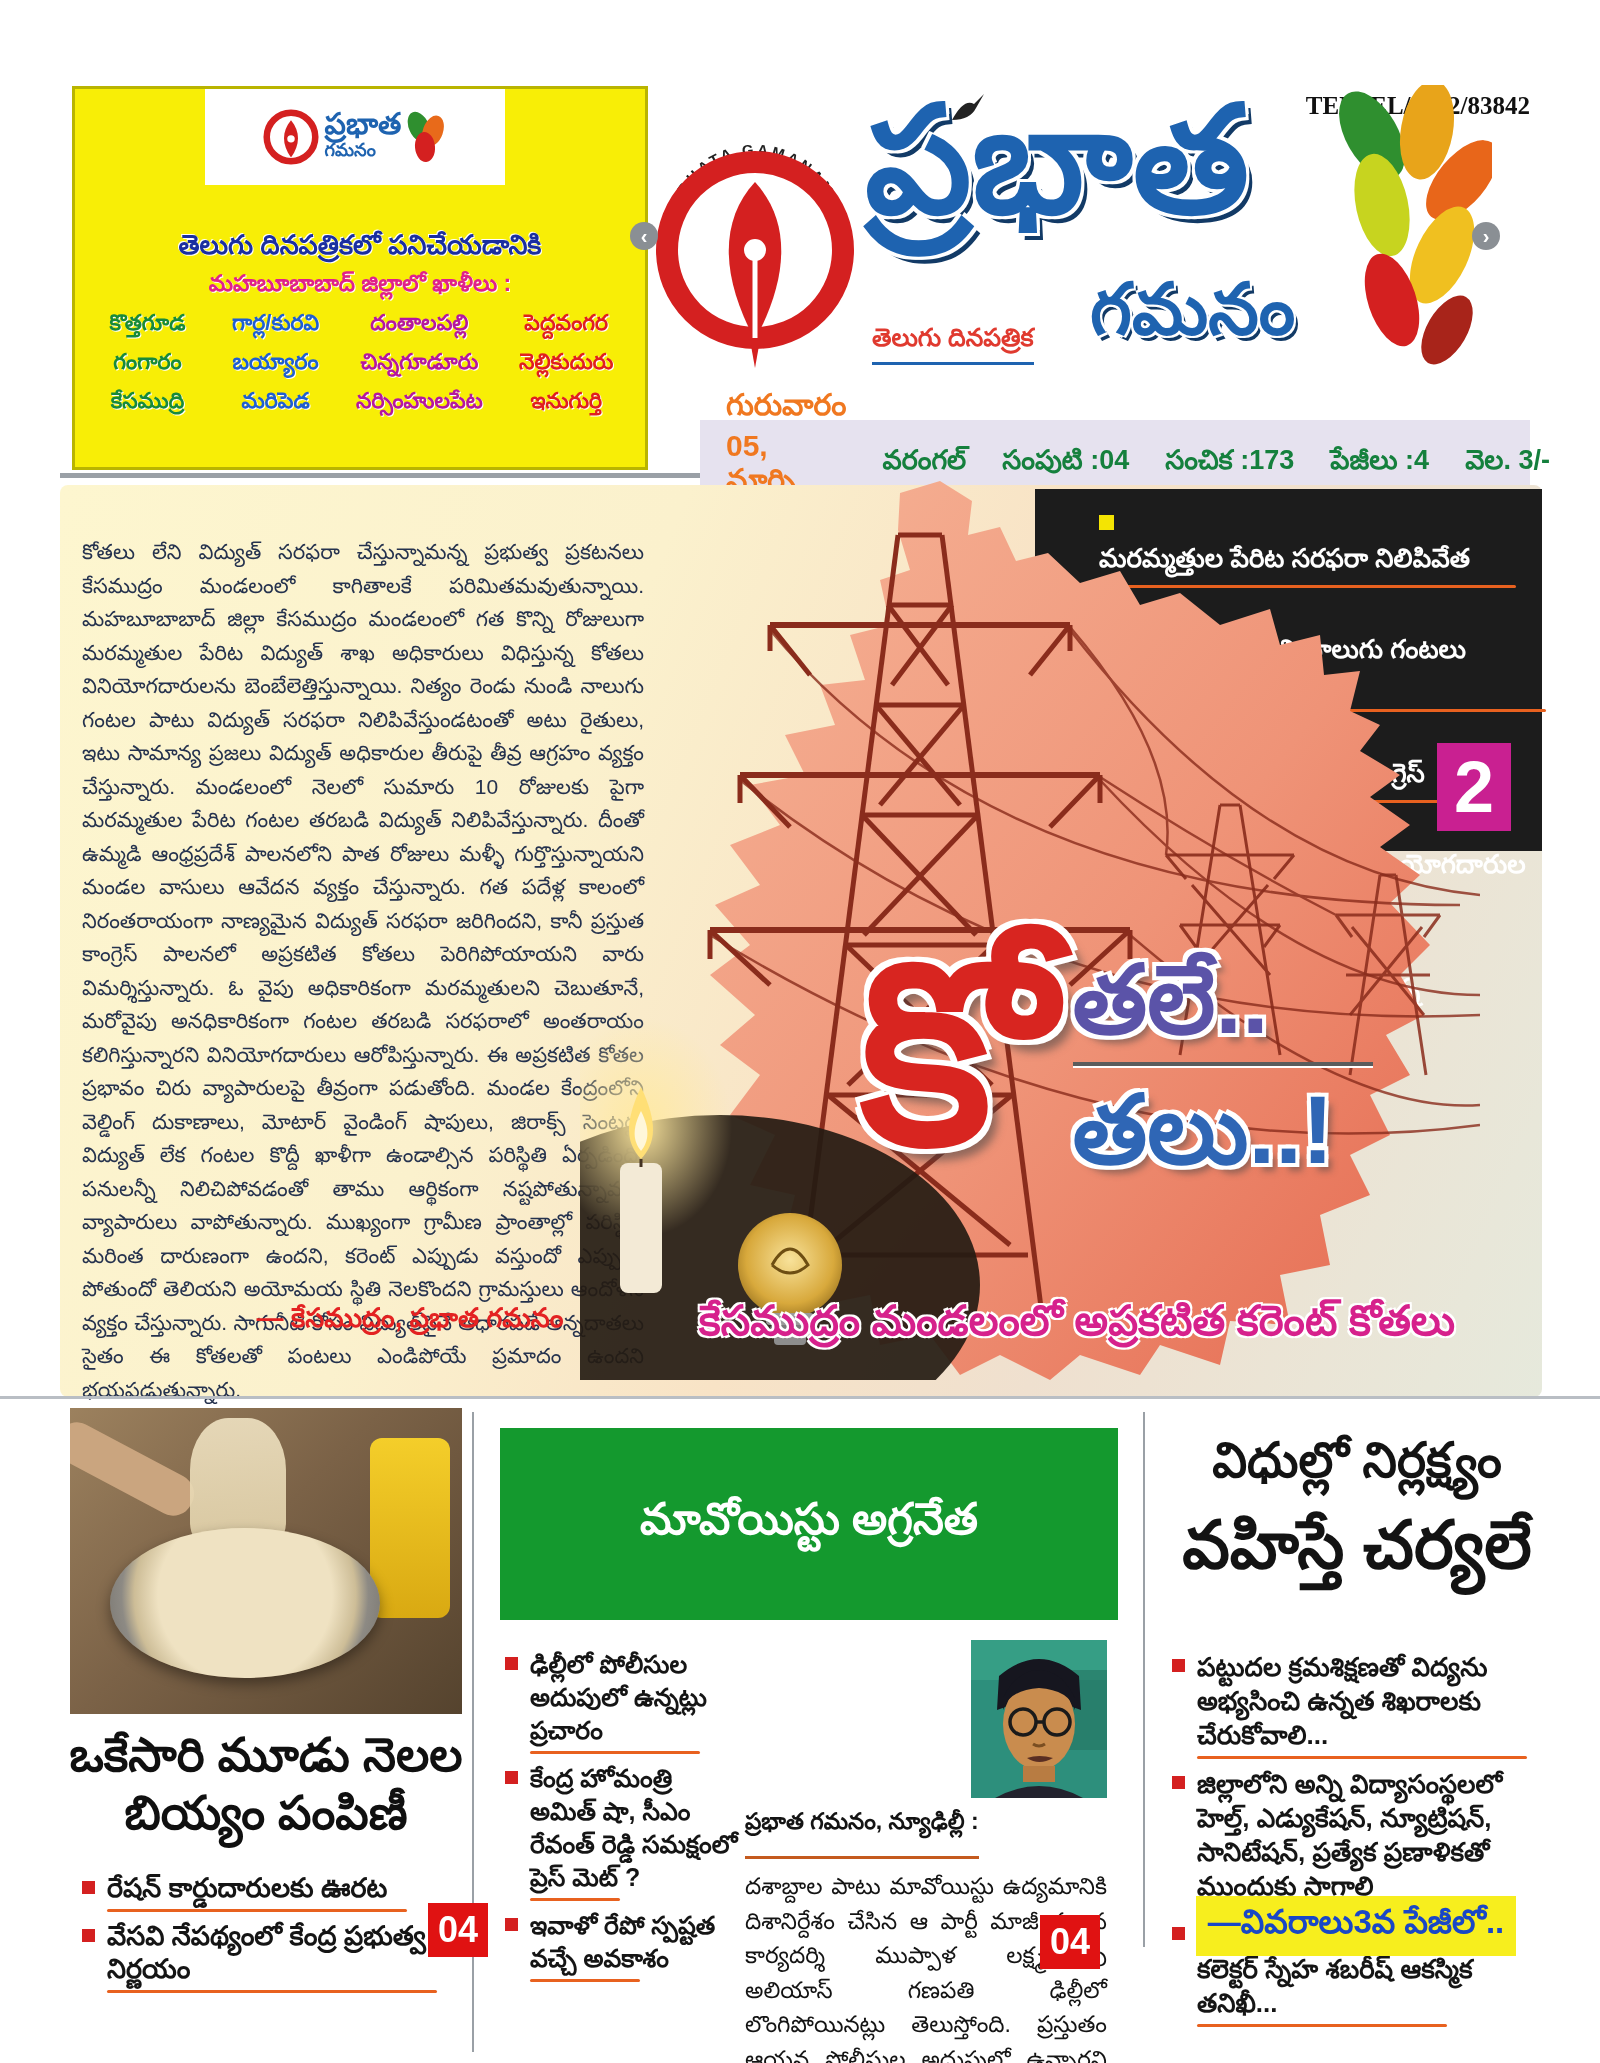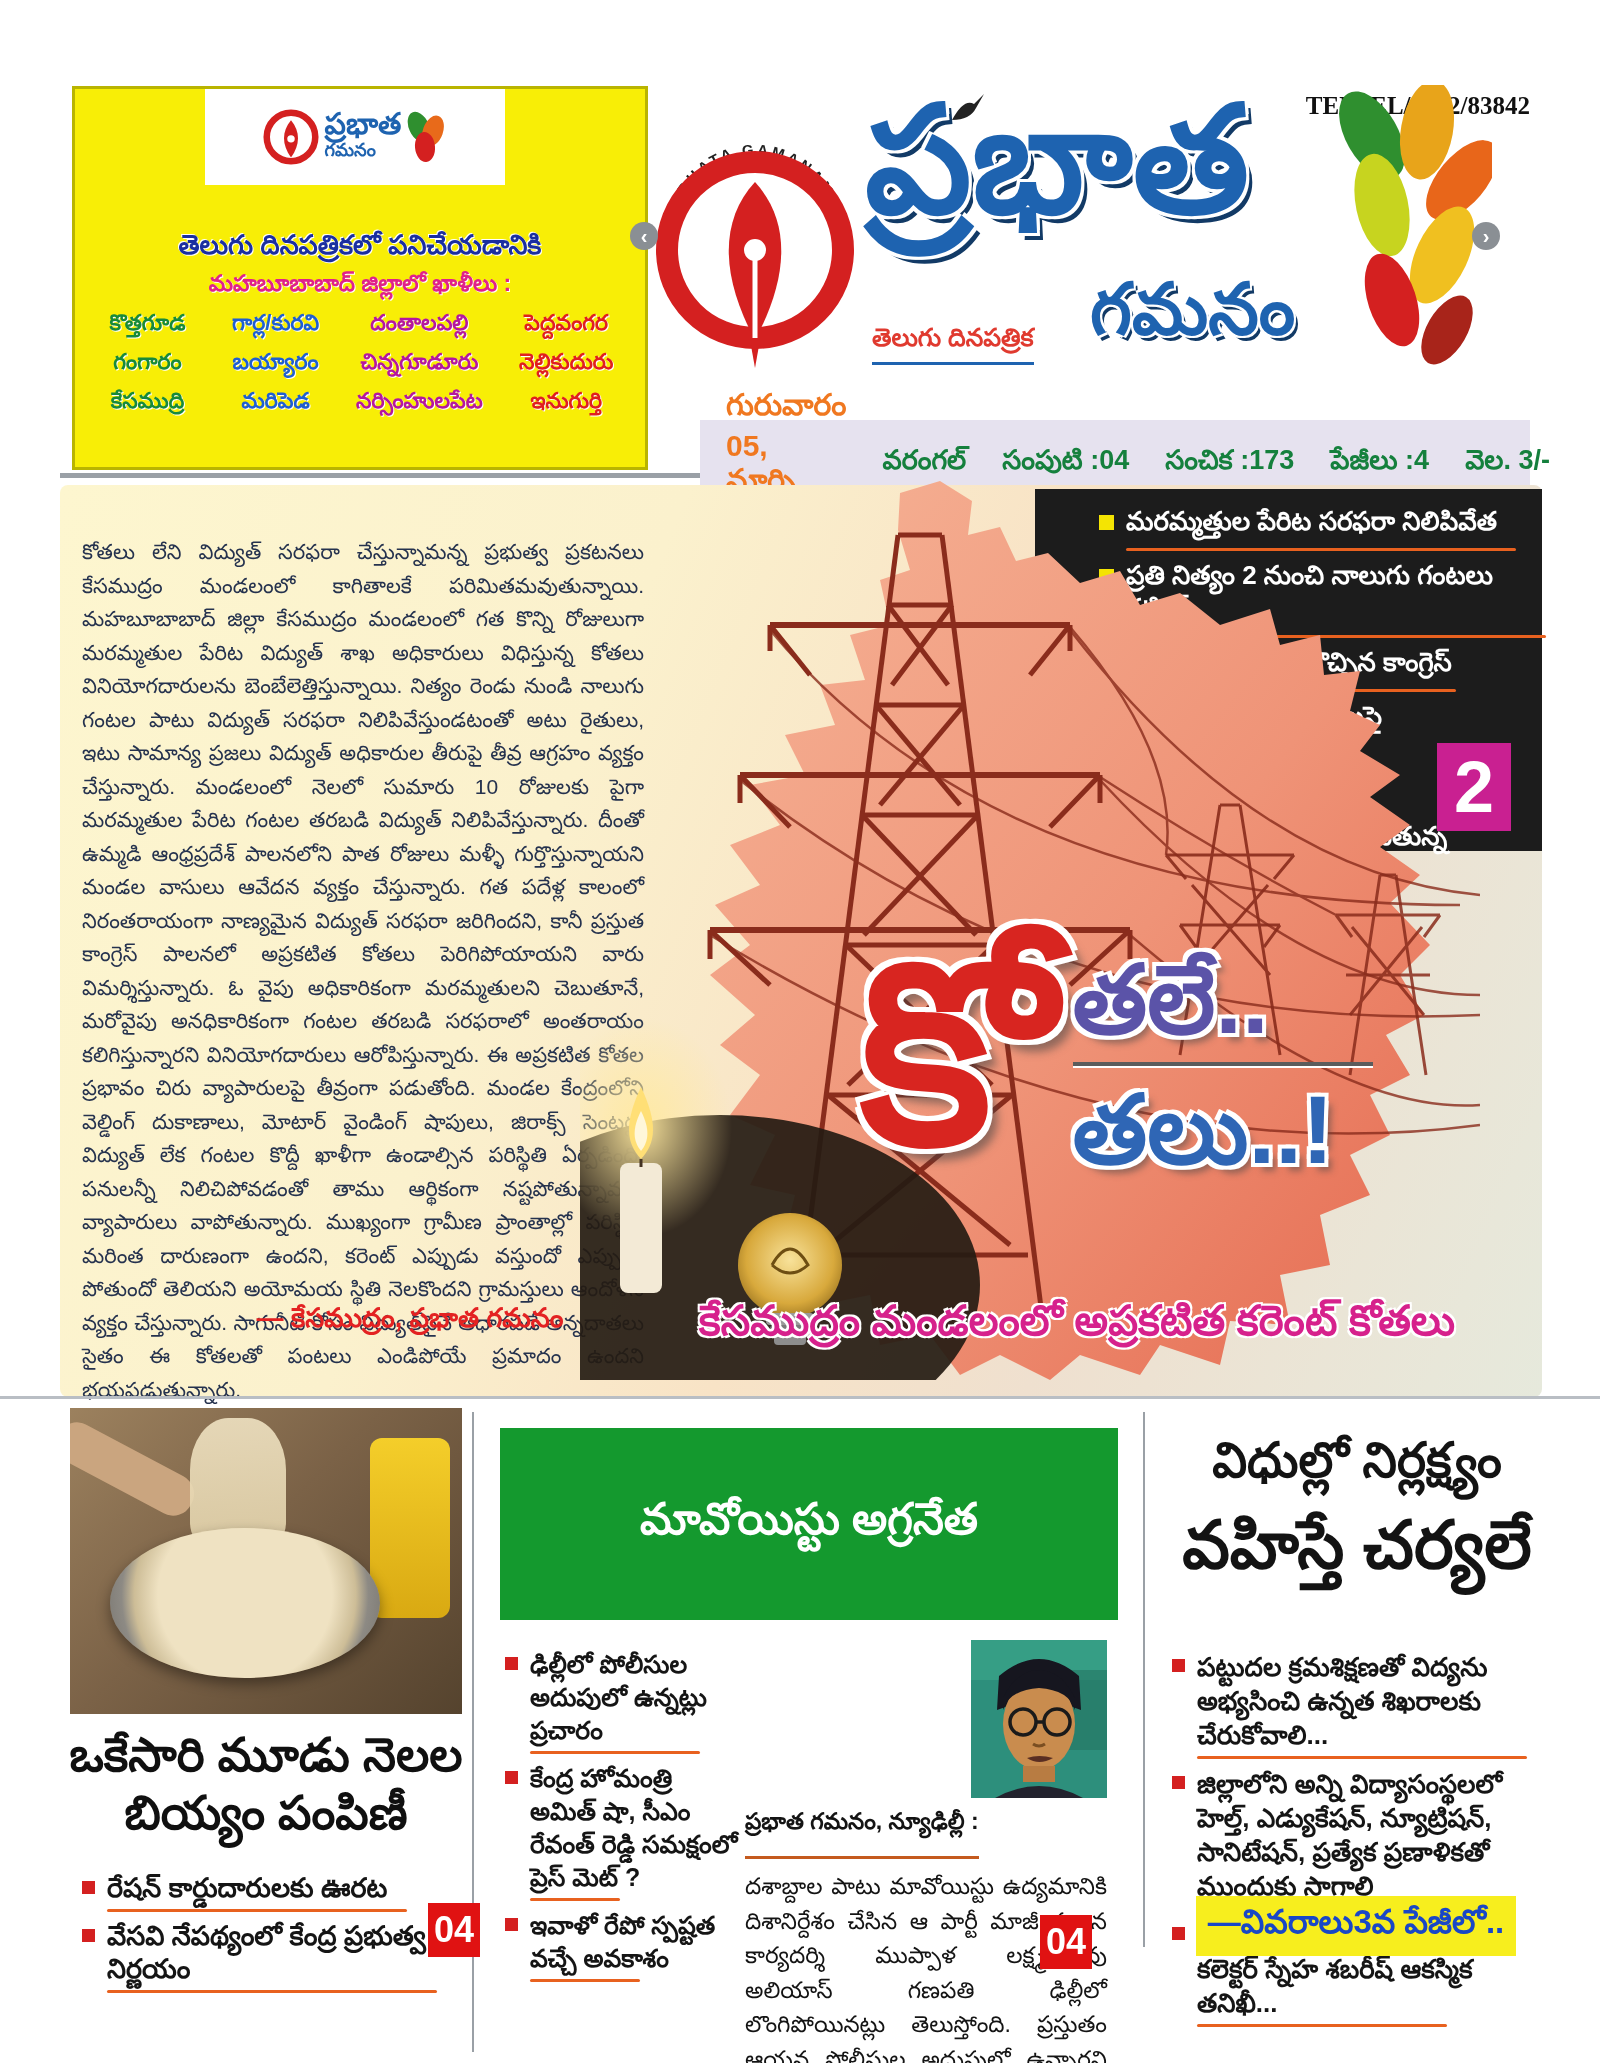--- a/index.html
+++ b/index.html
@@ -50,21 +50,21 @@
   
   .lead{position:absolute;left:60px;top:485px;width:1482px;height:912px;border-radius:8px;
     background:linear-gradient(112deg,#fdf6cf 0%,#fbf1cd 34%,#f8e3c6 55%,#efe0cf 72%,#e6e9dc 100%);}
   .lead-body{position:absolute;left:22px;top:50px;width:562px;font-size:21px;line-height:33.5px;
     color:#25324e;text-align:justify;}
   .lead-byline{position:absolute;left:120px;top:818px;width:460px;text-align:center;
     color:#e32222;font-weight:800;font-size:27px;}
 
   .blackbox{position:absolute;left:975px;top:4px;width:507px;height:362px;background:#1c1c1c;
     padding:16px 14px 10px 64px;}
-  .hl-row{display:flex;align-items:flex-start;gap:12px;margin-bottom:10px;}
+  .hl-row{display:flex;align-items:flex-start;gap:12px;margin-bottom:10px;flex-direction:column;}
   .sq{width:15px;height:15px;background:#f4e403;margin-top:10px;flex:none;}
   .hl-t{color:#fff;font-weight:700;font-size:26px;line-height:33px;}
   .obar{height:3px;background:#e8611f;border-radius:2px;margin:4px 0 8px 27px;}
   .ind1{margin-left:48px;} .ind2{margin-left:108px;}
 
   .badge2{position:absolute;left:1377px;top:258px;width:74px;height:88px;background:#c92091;
     color:#fff;font-weight:800;font-size:72px;display:flex;align-items:center;justify-content:center;}
 
   .bighead{position:absolute;left:800px;top:455px;display:flex;align-items:flex-start;z-index:5;}
   .head-big{font-size:252px;line-height:230px;font-weight:800;color:#d82520;
@@ -94,21 +94,21 @@
     background:linear-gradient(#efe2c2,#e3d3ab);border-radius:40% 40% 20% 20%;opacity:.9;}
   .ricejug{position:absolute;left:300px;top:30px;width:80px;height:180px;border-radius:12px;
     background:linear-gradient(#f4ce2a,#d9a912);}
   .ricearm{position:absolute;left:-20px;top:40px;width:150px;height:42px;background:#caa57f;
     border-radius:20px;transform:rotate(28deg);}
   .rice-h{position:absolute;left:64px;top:1726px;width:404px;text-align:center;color:#101010;
     font-weight:800;font-size:47px;line-height:58px;}
   .mini-b{display:flex;gap:12px;align-items:flex-start;}
   .rsq{width:13px;height:13px;background:#d42020;margin-top:9px;flex:none;}
   .mini-t{font-weight:700;font-size:27px;color:#151515;line-height:33px;}
-  .pgbox{position:absolute;width:52px;height:54px;background:#e01212;color:#fff;font-weight:800;
+  .pgbox{position:absolute;width:60px;height:54px;background:#e01212;color:#fff;font-weight:800;
     font-size:36px;display:flex;align-items:center;justify-content:center;}
 
   .greenbox{position:absolute;left:500px;top:1428px;width:618px;height:192px;background:#14992e;
     color:#fff;text-align:center;display:flex;flex-direction:column;justify-content:center;gap:8px;}
   .gb1{font-weight:700;font-size:44px;}
   .gb2{font-weight:800;font-size:62px;}
   .gana-bullets{position:absolute;left:505px;top:1648px;width:235px;}
   .gana-bullets .mini-t{font-size:25px;line-height:33px;}
   .gana-right{position:absolute;left:745px;top:1640px;width:362px;color:#141414;}
   .portrait{float:right;width:136px;height:158px;margin:0 0 10px 10px;}

